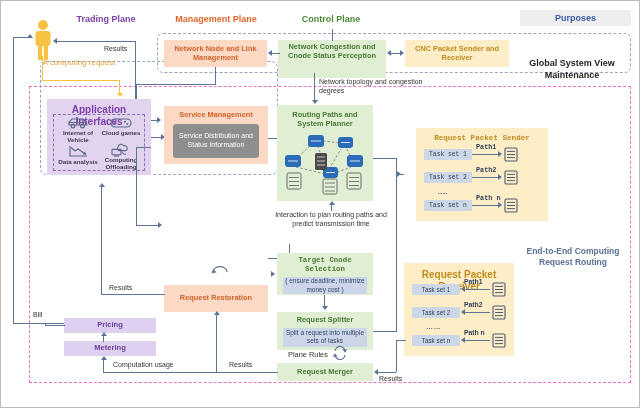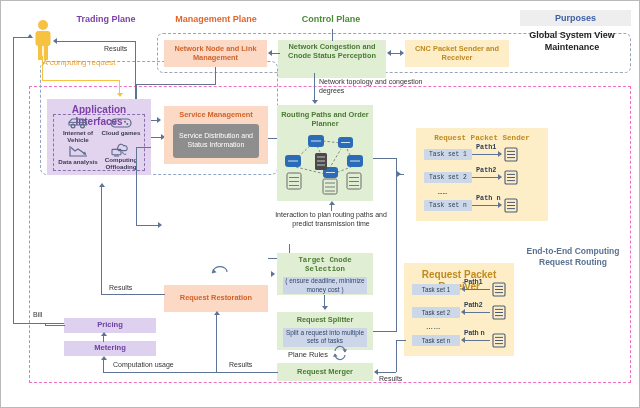--- a/index.html
+++ b/index.html
@@ -142,21 +142,21 @@
   </div>
 
   <div class="abs box box-green" style="left:277px;top:39px;width:108px;height:38px;justify-content:flex-start;">
     <span>Network Congestion and Cnode Status Perception</span>
   </div>
 
   <div class="abs box box-yellow" style="left:404px;top:39px;width:104px;height:27px;justify-content:center;">
     <span>CNC Packet Sender and Receiver</span>
   </div>
 
-  <div class="abs gsv" style="left:516px;top:24px;width:110px;height:34px;">Global System View Maintenance</div>
+  <div class="abs gsv" style="left:516px;top:52px;width:110px;height:34px;">Global System View Maintenance</div>
 
   <div class="abs ln hz" style="left:271px;top:52px;width:8px;"></div>
   <div class="abs ar ar-l" style="left:267px;top:49px;"></div>
 
   <div class="abs ln hz" style="left:390px;top:52px;width:12px;"></div>
   <div class="abs ar ar-l" style="left:386px;top:49px;"></div>
   <div class="abs ar ar-r" style="left:399px;top:49px;"></div>
 
   <div class="abs ln vt" style="left:331px;top:28px;height:12px;"></div>
 
@@ -245,21 +245,21 @@
   <div class="abs ln vt" style="left:288px;top:243px;height:15px;"></div>
 
   <div class="abs" style="left:208px;top:262px;">
     <svg width="22" height="13" viewBox="0 0 22 13">
       <path d="M18 9 a7 5 0 0 0 -14 -0.6" fill="none" stroke="#5d7496" stroke-width="1.2"></path>
       <polygon points="4,6 7.6,9.2 2.6,10.6" fill="#5d7496"></polygon>
     </svg>
   </div>
 
   <div class="abs box box-green" style="left:276px;top:104px;width:96px;height:96px;">
-    <span style="margin-top:3px;">Routing Paths and Order Planner</span>
+    <span style="margin-top:3px;">Routing Paths and System Planner</span>
     <div class="abs" style="left:4px;top:24px;width:88px;height:68px;">
       <svg width="88" height="68" viewBox="0 0 88 68">
 
         <g stroke="#7d7d7d" stroke-width="0.9" stroke-dasharray="2.5,2" fill="none">
           <line x1="14" y1="31" x2="32" y2="14"></line>
           <line x1="42" y1="12" x2="60" y2="14"></line>
           <line x1="36" y1="17" x2="42" y2="29"></line>
           <line x1="66" y1="20" x2="71" y2="30"></line>
           <line x1="15" y1="38" x2="44" y2="45"></line>
           <line x1="52" y1="45" x2="70" y2="38"></line>

